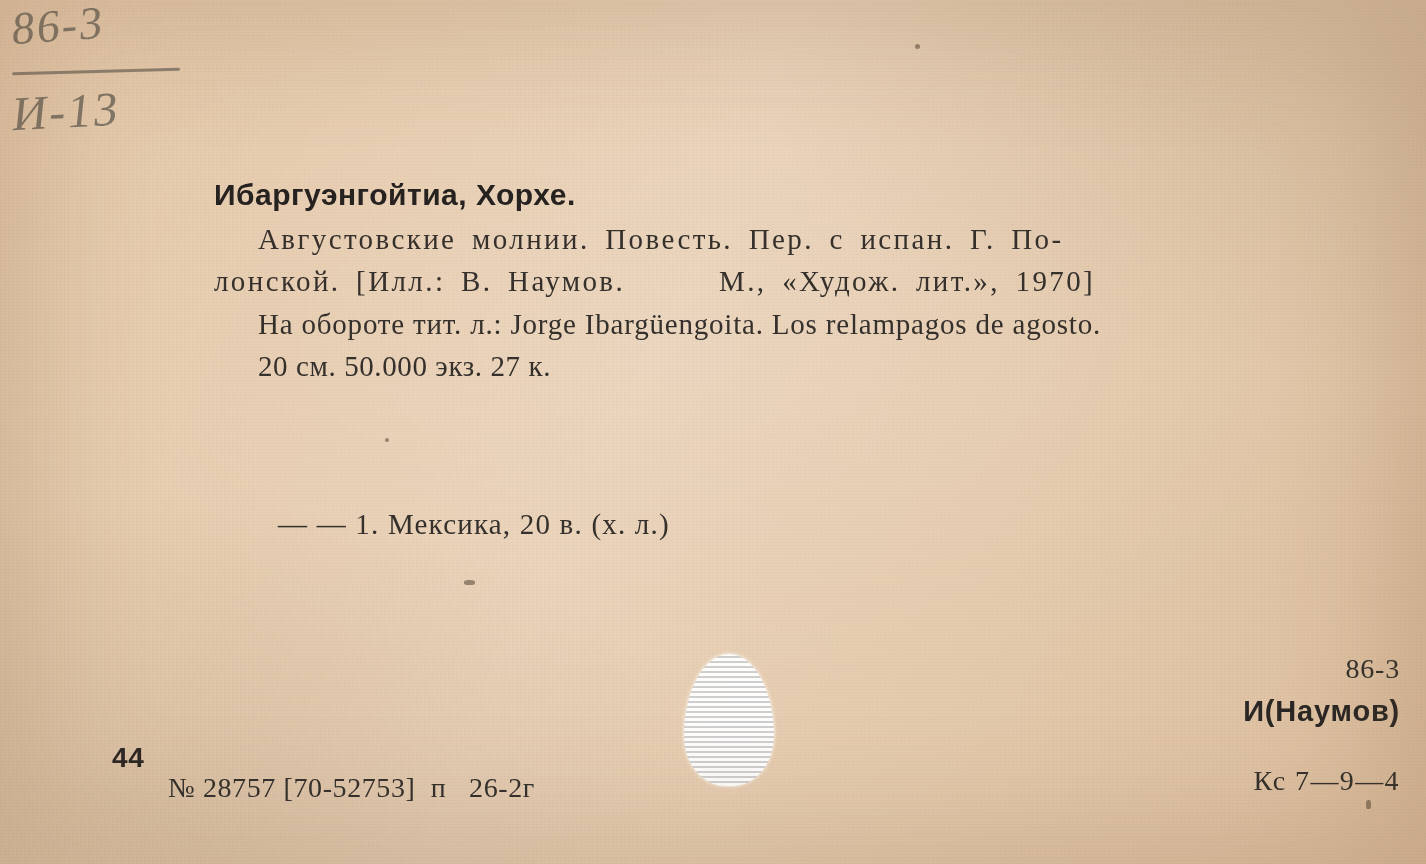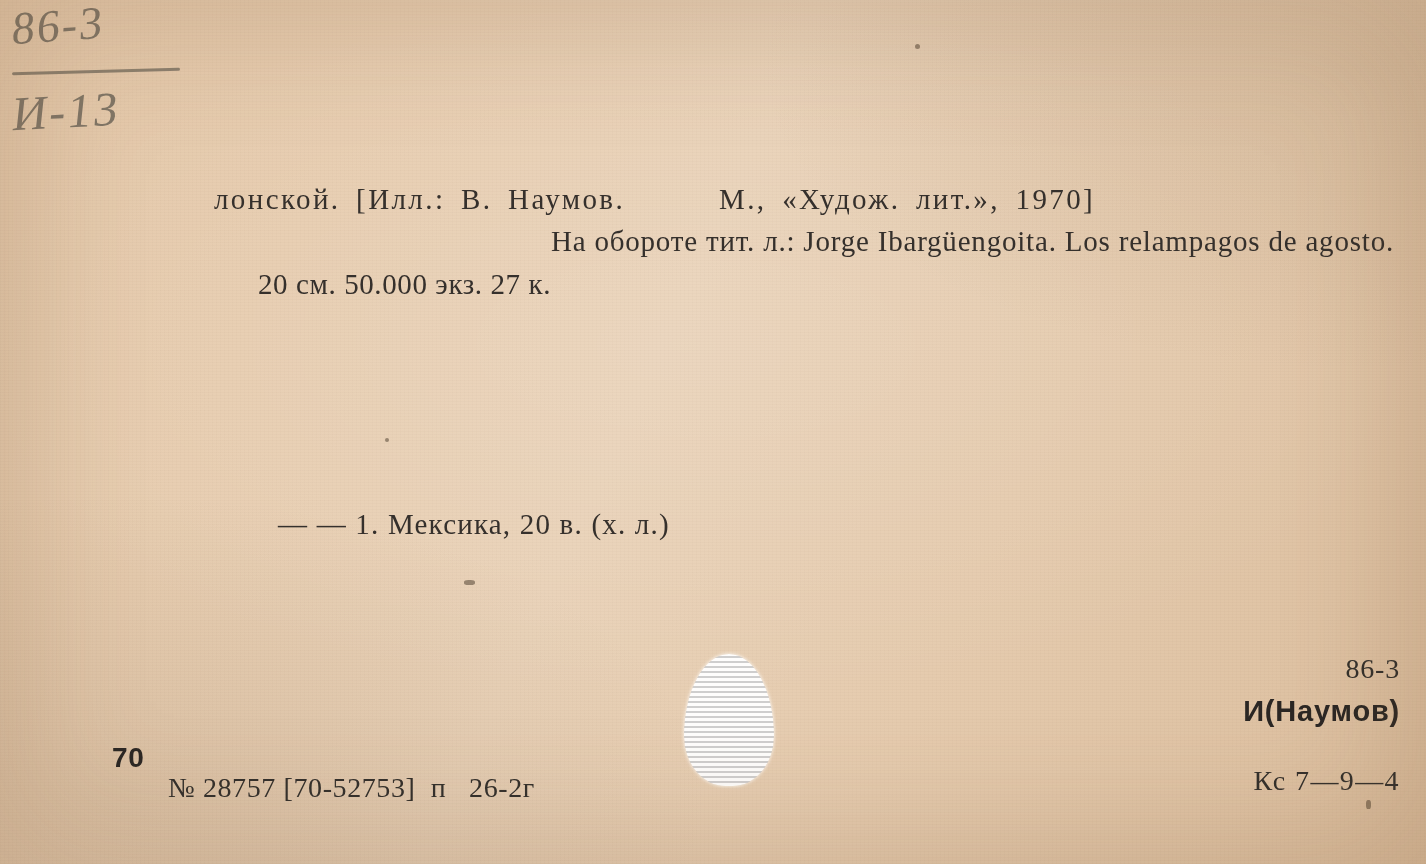--- a/index.html
+++ b/index.html
@@ -93,21 +93,20 @@
     white-space: pre;
     letter-spacing: 0.6px;
   }
   .line-indent { padding-left: 44px; }
   .line-justify {
     letter-spacing: 2.4px;
     word-spacing: 6px;
   }
   .line-latin {
     letter-spacing: 0.8px;
-    text-align: right;
   }
 
   #subject {
     position: absolute;
     left: 278px;
     top: 508px;
     font-size: 29px;
     letter-spacing: 1.2px;
     color: #35302c;
     white-space: pre;
@@ -184,32 +183,34 @@
 
 <div id="card">
 
   <div id="grain"></div>
 
   <div class="pencil" id="pencil-top">86-3</div>
   <div id="pencil-rule"></div>
   <div class="pencil" id="pencil-bottom">И-13</div>
 
   <div id="record">
+    <div class="author">Ибаргуэнгойтиа, Хорхе.</div>
+    <div class="body-line line-indent line-justify">Августовские молнии. Повесть. Пер. с испан. Г. По-</div>
     <div class="body-line line-justify">лонской. [Илл.: В. Наумов.      М., «Худож. лит.», 1970]</div>
     <div class="body-line line-indent line-latin">На обороте тит. л.: Jorge Ibargüengoita. Los relampagos de agosto.</div>
     <div class="body-line line-indent">20 см. 50.000 экз. 27 к.</div>
   </div>
 
   <div id="subject">— — 1. Мексика, 20 в. (х. л.)</div>
 
   <div id="bottom-left">
     <span class="bl-row bl-indent">№ 28757 [70-52753]  п   26-2г</span>
     
     
-    <span id="shelf-num">70</span>
+    <span id="shelf-num">44</span>
   </div>
 
   <div id="punch"></div>
 
   <div id="bottom-right">
     <div>86-3</div>
     <div id="class-bold">И(Наумов)</div>
     <div id="cutter">Кс 7—9—4</div>
   </div>
 

